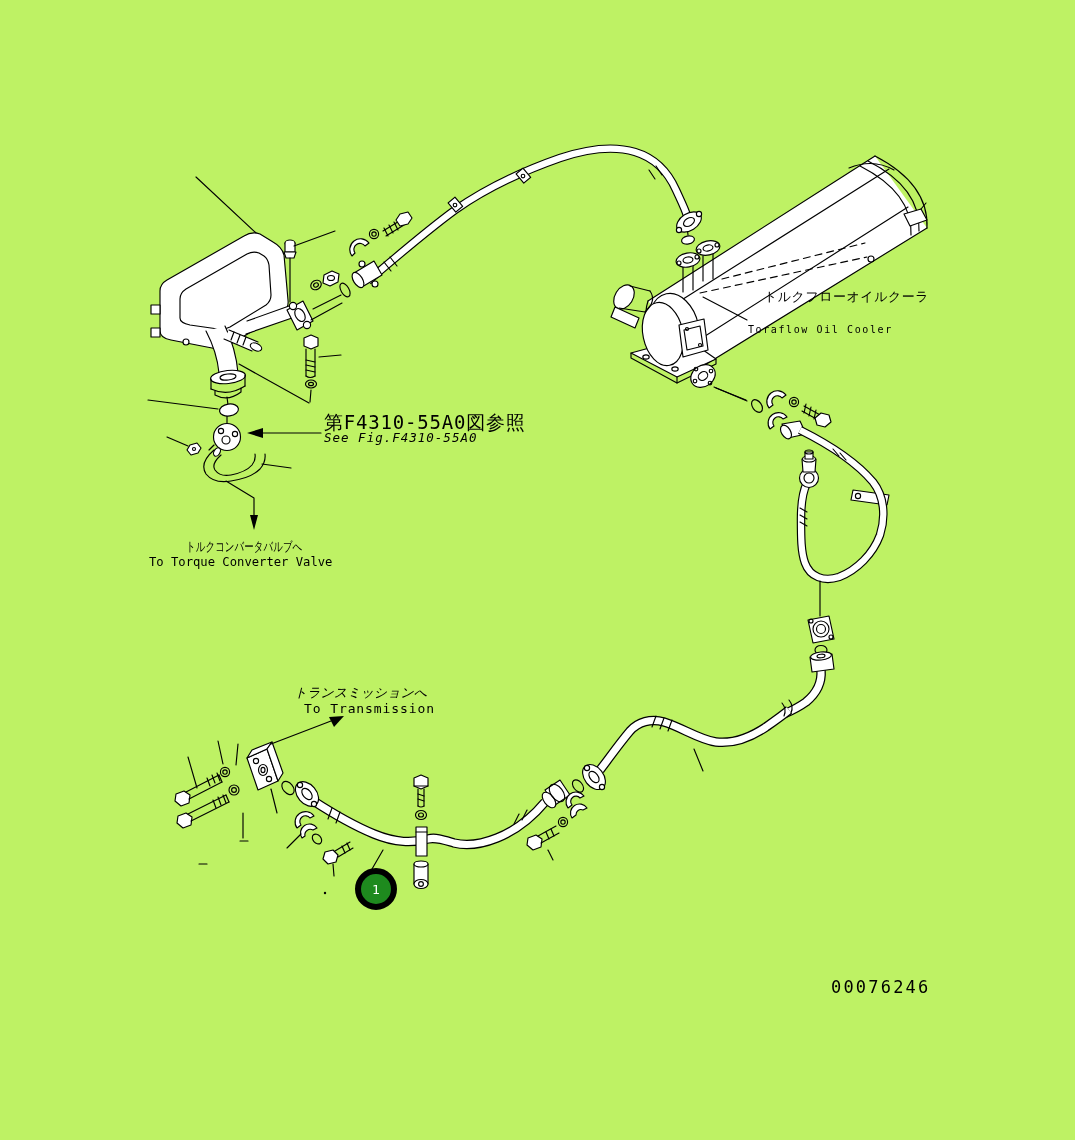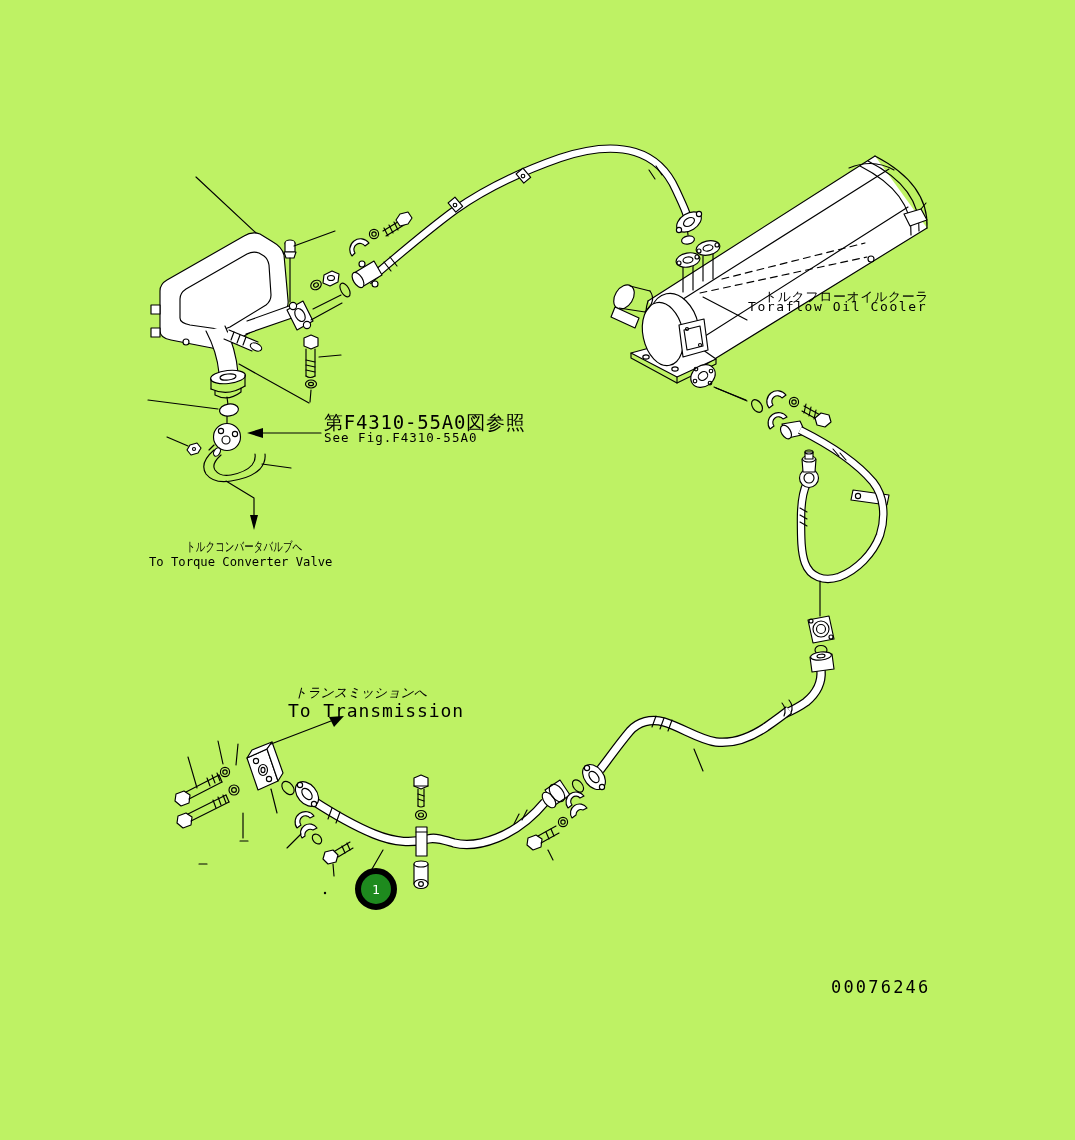--- a/index.html
+++ b/index.html
@@ -13,27 +13,27 @@
   svg .fw{fill:#fff;stroke:none;}
   svg .b{fill:#000;stroke:none;}
   svg .d{stroke-dasharray:7 5;} 
   svg .to{stroke:#000;stroke-width:8.5;fill:none;stroke-linecap:butt;}
   svg .ti{stroke:#fff;stroke-width:6.2;fill:none;stroke-linecap:butt;}
   svg .To{stroke:#000;stroke-width:9.5;fill:none;stroke-linecap:butt;}
   svg .Ti{stroke:#fff;stroke-width:7;fill:none;stroke-linecap:butt;}
   
   .lbl{position:absolute;color:#000;white-space:nowrap;line-height:1;}
   .jp1{left:764px;top:290px;font-size:13px;letter-spacing:.5px;}
-  .en1{left:748px;top:300px;font-size:13px;letter-spacing:1.6px;}
+  .en1{left:748px;top:325px;font-size:10px;letter-spacing:1.6px;}
   .jp2{left:324px;top:413px;font-size:19px;letter-spacing:.8px;}
-  .en2{left:324px;top:432px;font-size:12.5px;letter-spacing:1px;}
+  .en2{left:324px;top:432px;font-size:12.5px;letter-spacing:1px;font-style:italic;}
   .jp3{left:186px;top:540px;font-size:13px;transform:scaleX(.73);transform-origin:left top;}
   .en3{left:149px;top:556px;font-size:12.2px;letter-spacing:0;}
   .jp4{left:294px;top:686px;font-size:13px;font-style:italic;}
-  .en4{left:288px;top:702px;font-size:18px;letter-spacing:.9px;}
+  .en4{left:304px;top:702px;font-size:13px;letter-spacing:.9px;}
   .num{left:831px;top:979px;font-size:17px;letter-spacing:2.2px;}
   
   .balloon{position:absolute;left:355px;top:868px;width:30px;height:30px;border-radius:50%;
     background:#1e8a1e;border:6px solid #000;color:#fff;display:flex;align-items:center;
     justify-content:center;font-size:13px;font-family:"DejaVu Sans Mono",monospace;cursor:pointer;}
 </style>
 </head>
 <body>
 
 <div class="stage">

